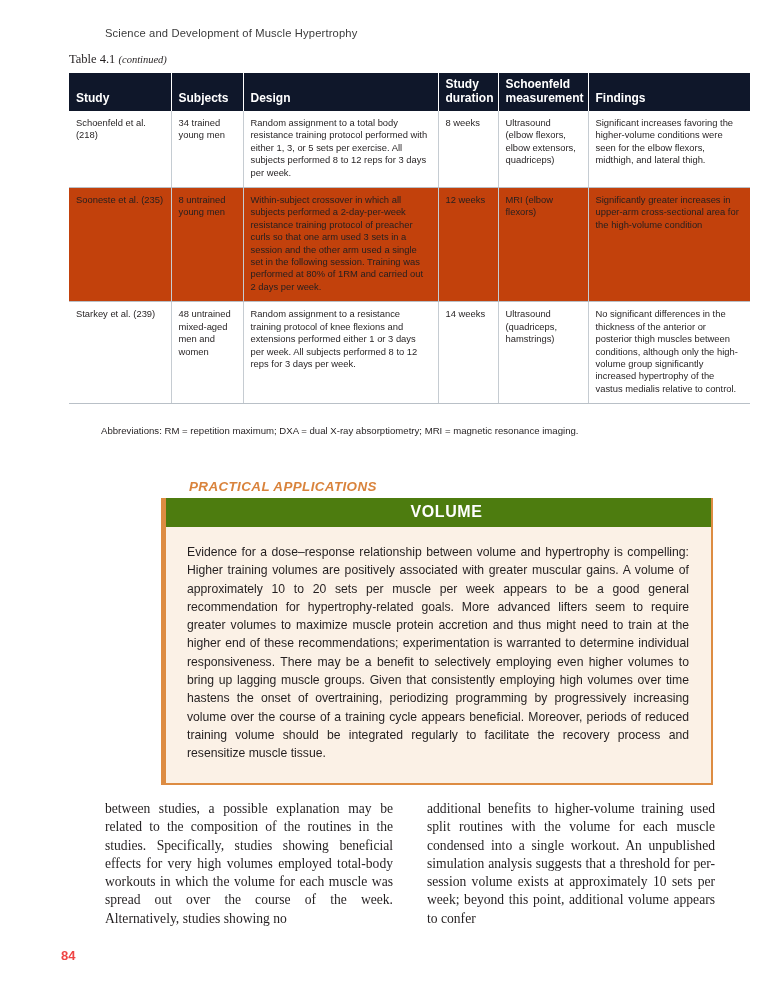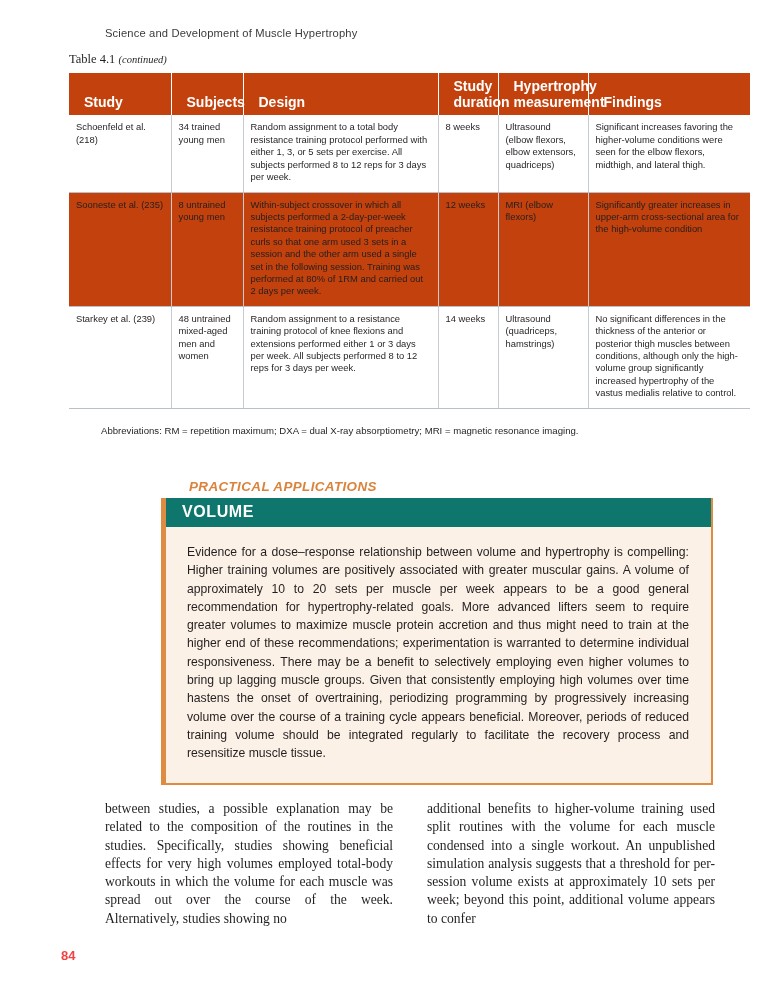--- a/index.html
+++ b/index.html
@@ -58,27 +58,27 @@
     position: absolute;
     left: 46px;
     top: 73px;
     width: 681px;
     border-collapse: collapse;
     table-layout: fixed;
     font-size: 9.4px;
     line-height: 1.32;
   }
   .data-table th {
-    background: #c2410c;
+    background: #0f172a;
     color: #ffffff;
-    font-size: 14px;
+    font-size: 12px;
     font-weight: bold;
     text-align: left;
     vertical-align: bottom;
-    padding: 5px 6px 5px 15px;
+    padding: 5px 6px 5px 7px;
     border-left: 1px solid #ffffff;
     line-height: 1.16;
     height: 28px;
   }
   .data-table th:first-child {
     border-left: none;
   }
   .data-table td {
     vertical-align: top;
     padding: 6px 7px 8px 7px;
@@ -130,26 +130,27 @@
     left: 138px;
     top: 498px;
     width: 552px;
     border-left: 5px solid #dd8c42;
     border-right: 2px solid #dd8c42;
     border-bottom: 2px solid #dd8c42;
     background: #fbf1e6;
     box-sizing: border-box;
   }
   .pa-header {
-    background: #0f766e;
+    background: #4d7c0f;
     color: #ffffff;
     font-size: 16px;
     font-weight: bold;
     letter-spacing: 0.6px;
     padding: 5px 0 6px 16px;
+    text-align: center;
   }
   .pa-body {
     padding: 16px 22px 20px 21px;
     font-family: "Liberation Sans", sans-serif;
     font-size: 12.2px;
     line-height: 1.50;
     text-align: justify;
     color: #231f20;
     hyphens: auto;
   }
@@ -205,21 +206,21 @@
       <col class="col-duration">
       <col class="col-measure">
       <col class="col-findings">
     </colgroup>
     <thead>
       <tr>
         <th>Study</th>
         <th>Subjects</th>
         <th>Design</th>
         <th>Study duration</th>
-        <th>Hypertrophy measurement</th>
+        <th>Schoenfeld measurement</th>
         <th>Findings</th>
       </tr>
     </thead>
     <tbody>
       <tr>
         <td>Schoenfeld et al. (218)</td>
         <td>34 trained young men</td>
         <td>Random assignment to a total body resistance training protocol performed with either 1, 3, or 5 sets per exercise. All subjects performed 8 to 12 reps for 3 days per week.</td>
         <td>8 weeks</td>
         <td>Ultrasound (elbow flexors, elbow extensors, quadriceps)</td>

